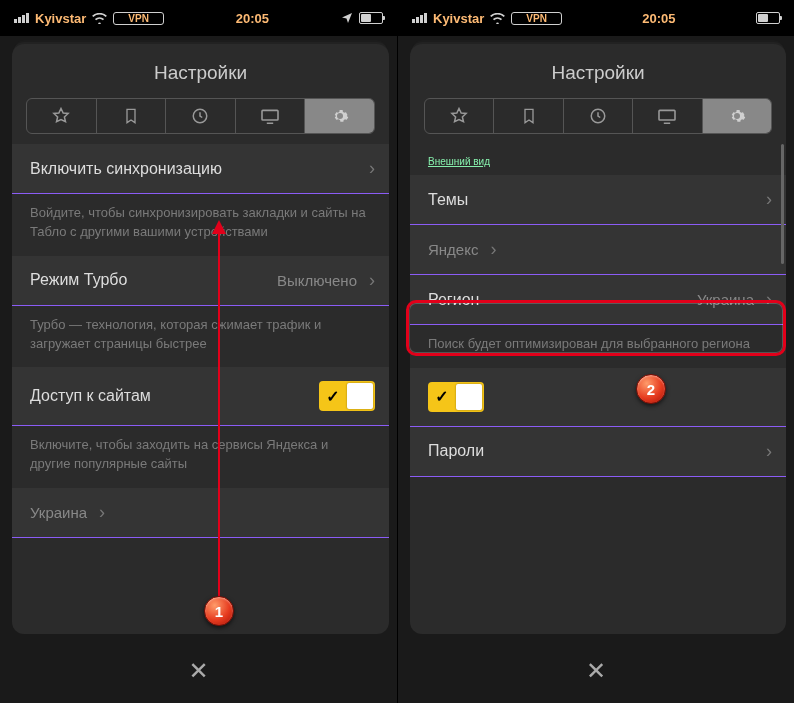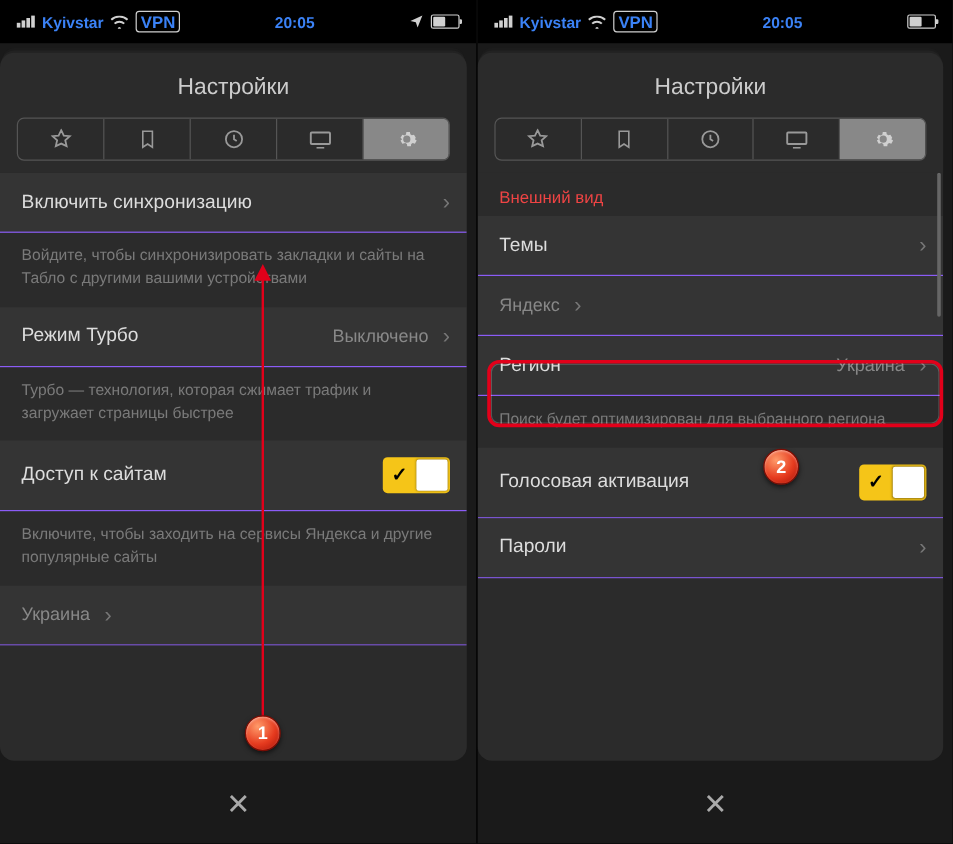--- a/index.html
+++ b/index.html
@@ -1,36 +1,36 @@
 <!DOCTYPE html>
 <html><head>
 <meta charset="utf-8">
 <style>
 * { margin: 0; padding: 0; box-sizing: border-box; font-family: -apple-system, "Helvetica Neue", Arial, sans-serif; }
 body { background: #000; width: 794px; height: 703px; display: flex; position: relative; }
 .phone { width: 397px; height: 703px; background: #1a1a1a; position: relative; overflow: hidden; }
 .phone + .phone { border-left: 1px solid #000; }
-.status-bar { height: 36px; display: flex; align-items: center; justify-content: space-between; padding: 0 14px; color: #3b82f6; font-size: 13px; font-weight: 600; background: #000; }
+.status-bar { height: 36px; display: flex; align-items: center; justify-content: space-between; padding: 0 14px; color: #fdba74; font-size: 13px; font-weight: 600; background: #000; }
 .status-left { display: flex; align-items: center; gap: 6px; }
 .status-right { display: flex; align-items: center; gap: 6px; }
 .signal { display: inline-flex; align-items: flex-end; gap: 1px; }
 .signal i { width: 3px; background: #d0d0d0; display: inline-block; }
 .signal i:nth-child(1){height:4px}.signal i:nth-child(2){height:6px}.signal i:nth-child(3){height:8px}.signal i:nth-child(4){height:10px}
-.vpn-badge { border: 1px solid #d0d0d0; border-radius: 3px; padding: 0 3px; font-size: 14px; }
+.vpn-badge { border: 1px solid #d0d0d0; border-radius: 3px; padding: 0 14px; font-size: 10px; }
 .battery { width: 24px; height: 12px; border: 1px solid #d0d0d0; border-radius: 2px; position: relative; }
 .battery::after { content:""; position:absolute; right:-3px; top:3px; width:2px; height:4px; background:#d0d0d0; border-radius:0 1px 1px 0;}
 .battery i { display:block; width: 10px; height: 8px; margin:1px; background:#d0d0d0; border-radius:1px; }
-.card-stack { margin: 8px 8px 0 0; border-radius: 12px; background: #2b2b2b; height: 590px; position: relative; overflow: hidden; box-shadow: 0 -3px 0 -1px #222, 0 -6px 0 -2px #1c1c1c; }
+.card-stack { margin: 8px 8px 0 12px; border-radius: 12px; background: #2b2b2b; height: 590px; position: relative; overflow: hidden; box-shadow: 0 -3px 0 -1px #222, 0 -6px 0 -2px #1c1c1c; }
 .title { text-align: center; color: #ccc; font-size: 19px; padding: 18px 0 14px; }
 .tabs { display: flex; margin: 0 14px 10px; border: 1px solid #555; border-radius: 6px; overflow: hidden; height: 36px; }
 .tab { flex: 1; display: flex; align-items: center; justify-content: center; color: #999; border-right: 1px solid #555; }
 .tab:last-child { border-right: none; }
 .tab.active { background: #888; color: #eee; }
 .list { overflow: hidden; }
-.section-header { color: #ef4444; font-size: 14px; padding: 12px 18px 8px; background: #2b2b2b; }
+.section-header { color: #86efac; font-size: 10px; padding: 12px 18px 8px; background: #2b2b2b; text-decoration: underline; }
 .row { display: flex; align-items: center; justify-content: space-between; padding: 14px 14px 14px 18px; background: #343434; color: #ddd; font-size: 16px; position: relative; border-bottom: 1px solid #8b5cf6; }
 .row .value { color: #888; font-size: 15px; margin-right: 4px; }
 .chevron { color: #777; font-size: 18px; margin-left: 2px; }
 .row-right { display: flex; align-items: center; gap: 6px; }
 .desc { color: #7a7a7a; font-size: 13px; padding: 10px 18px 14px; line-height: 1.45; background: #2b2b2b; }
 .toggle { width: 56px; height: 30px; background: #f5c518; border-radius: 4px; display: flex; align-items: center; justify-content: flex-start; position: relative; }
 .toggle .check { width: 28px; text-align: center; color: #000; font-weight: bold; }
 .toggle .knob { position: absolute; right: 0; width: 26px; height: 26px; background: #fff; margin: 2px; border-radius: 2px; box-shadow: 0 0 2px rgba(0,0,0,.4); }
 .close-btn { position: absolute; bottom: 18px; left: 50%; transform: translateX(-50%); color: #aaa; font-size: 24px; }
 .highlight-box { border: 3px solid #e2001a; border-radius: 10px; position: absolute; pointer-events: none; box-shadow: 0 0 0 1px rgba(255,255,255,.2) inset; }
@@ -220,21 +220,20 @@
       <div class="row">
         <span>Регион</span>
         <div class="row-right">
           <span class="value">Украина</span>
           <span class="chevron">›</span>
         </div>
       </div>
       <div class="desc">Поиск будет оптимизирован для выбранного региона</div>
 
       <div class="row">
-        <span>Голосовая активация</span>
         <div class="toggle">
           <span class="check">✓</span>
           <span class="knob"></span>
         </div>
       </div>
 
       <div class="row">
         <span>Пароли</span>
         <span class="chevron">›</span>
       </div>

